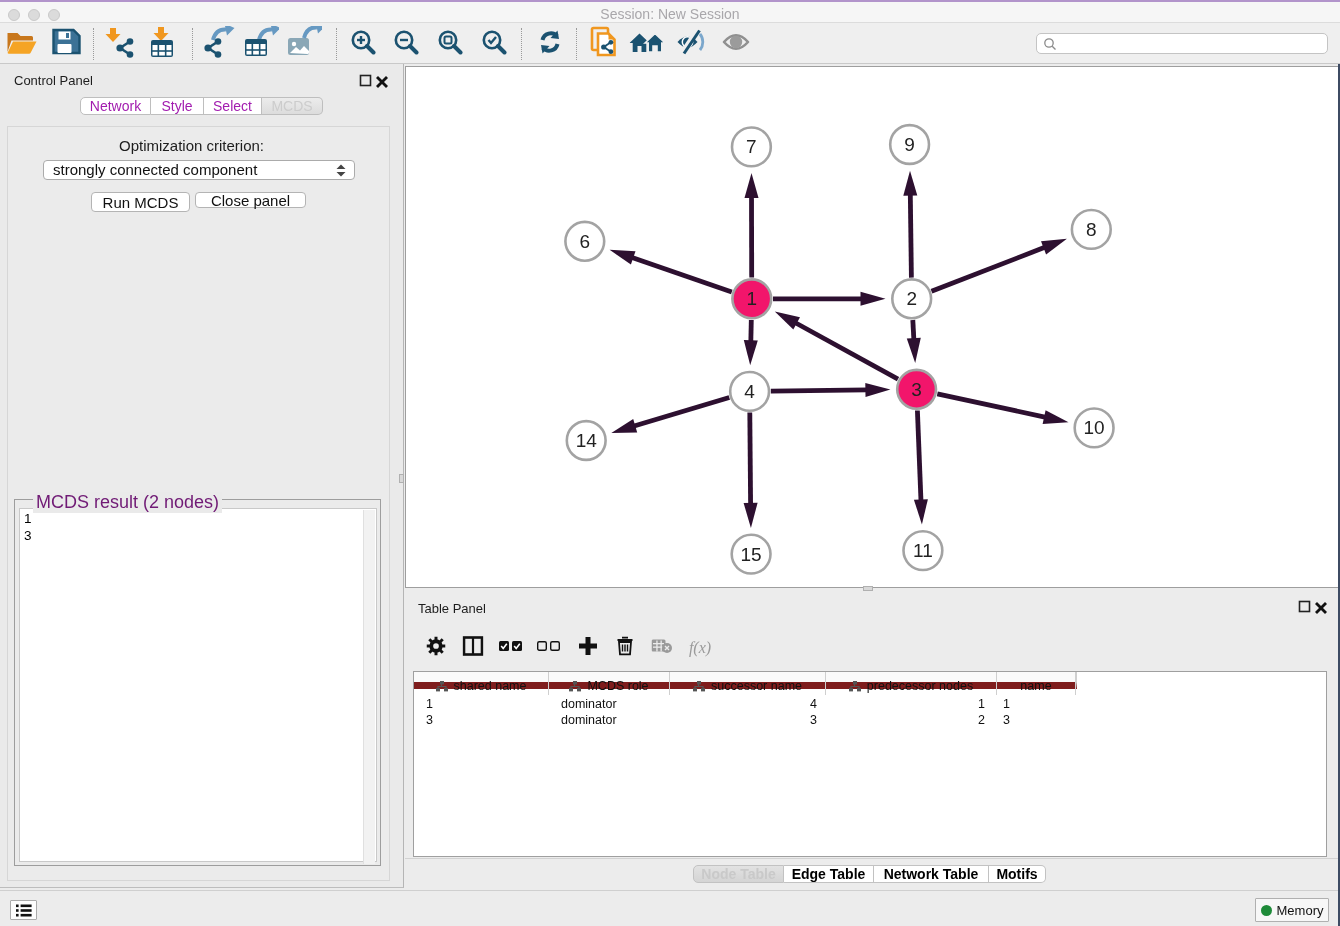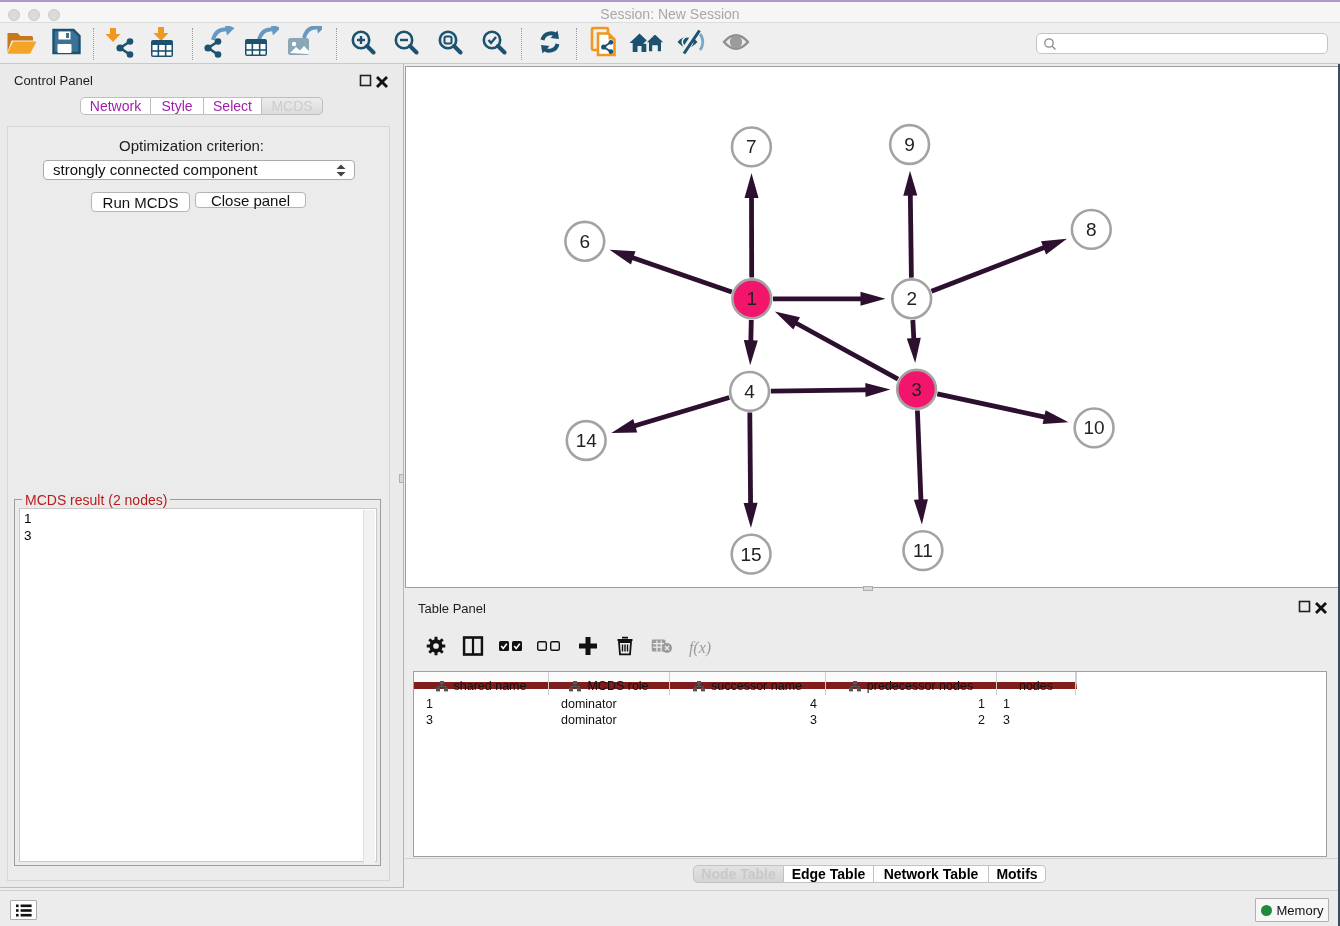--- a/index.html
+++ b/index.html
@@ -29,21 +29,21 @@
 #cp-tabs .tab:nth-child(2){ width:53px; }
 #cp-tabs .tab:nth-child(3){ width:58px; }
 #cp-tabs .tab:nth-child(4){ width:61px; }
 #cp-inner { position:absolute; left:7px; top:62px; width:383px; height:755px; background:#ebebeb; border:1px solid #d6d6d6; }
 #opt-label { position:absolute; left:0; top:73px; width:383px; text-align:center; font-size:15px; color:#1d1d1d; }
 #opt-select { position:absolute; left:43px; top:96px; width:312px; height:20px; background:#fff; border:1px solid #ababab; border-radius:4px; font-size:15px; color:#111; line-height:18px; padding-left:9px; }
 .btn { position:absolute; background:#fff; border:1px solid #b4b4b4; border-radius:4px; font-size:15px; color:#111; display:flex; align-items:center; justify-content:center; }
 #btn-run { left:91px; top:128px; width:99px; height:20px; }
 #btn-close { left:195px; top:128px; width:111px; height:16px; }
 #fieldset { position:absolute; left:14px; top:435px; width:367px; height:367px; border:1px solid #9d9d9d; }
-#fieldset-legend { position:absolute; left:7px; top:-8px; background:#eaeaea; padding:0 3px; font-size:14px; color:#b91c1c; }
+#fieldset-legend { position:absolute; left:18px; top:-8px; background:#eaeaea; padding:0 3px; font-size:18px; color:#701a75; }
 #fieldset-inner { position:absolute; left:4px; top:8px; width:358px; height:354px; background:#fff; border:1px solid #c9c9c9; font-size:13.5px; color:#000; line-height:16.5px; padding:2px 0 0 4px; }
 #fieldset-scroll { position:absolute; right:1px; top:1px; width:12px; height:354px; background:#f2f2f2; border-left:1px solid #e0e0e0; }
 
 #netwin { position:absolute; left:405px; top:66px; width:935px; height:522px; background:#fff; border:1px solid #9e9e9e; border-right:none; }
 #nettitle { position:absolute; left:0; top:0; width:934px; height:23px; background:linear-gradient(#efefef,#d4d4d4); border-bottom:1px solid #a8a8a8; }
 #nettitle .t { position:absolute; top:4px; left:0; width:100%; text-align:center; font-size:13px; font-weight:bold; color:#111; }
 #graph { position:absolute; left:0; top:24px; }
 #graph line { stroke:#2d1030; stroke-width:4.8; }
 #graph polygon { fill:#2d1030; }
 #graph text { font-family:"Liberation Sans",sans-serif; font-size:19px; fill:#222; text-anchor:middle; }
@@ -358,21 +358,21 @@
               <g fill="#555">
                 <rect x="4" y="0" width="4" height="3.4"></rect>
                 <rect x="0" y="7" width="4" height="3.4"></rect>
                 <rect x="8" y="7" width="4" height="3.4"></rect>
                 <path d="M5.5,3 v2 M2,7.5 v-2 h8 v2" stroke="#555" stroke-width="1.2" fill="none"></path>
               </g>
             </svg>
             <span>predecessor nodes</span>
           </div>
           <div class="th" style="left:583px;width:79px">
-            <span>nodes</span>
+            <span>name</span>
           </div>
         </div>
       <div class="td" style="left:12px;top:24px">1</div>
         <div class="td" style="left:147px;top:24px">dominator</div>
         <div class="td" style="left:256px;width:147px;top:24px;text-align:right">4</div>
         <div class="td" style="left:412px;width:159px;top:24px;text-align:right">1</div>
         <div class="td" style="left:589px;top:24px">1</div>
         <div class="td" style="left:12px;top:40px">3</div>
         <div class="td" style="left:147px;top:40px">dominator</div>
         <div class="td" style="left:256px;width:147px;top:40px;text-align:right">3</div>

